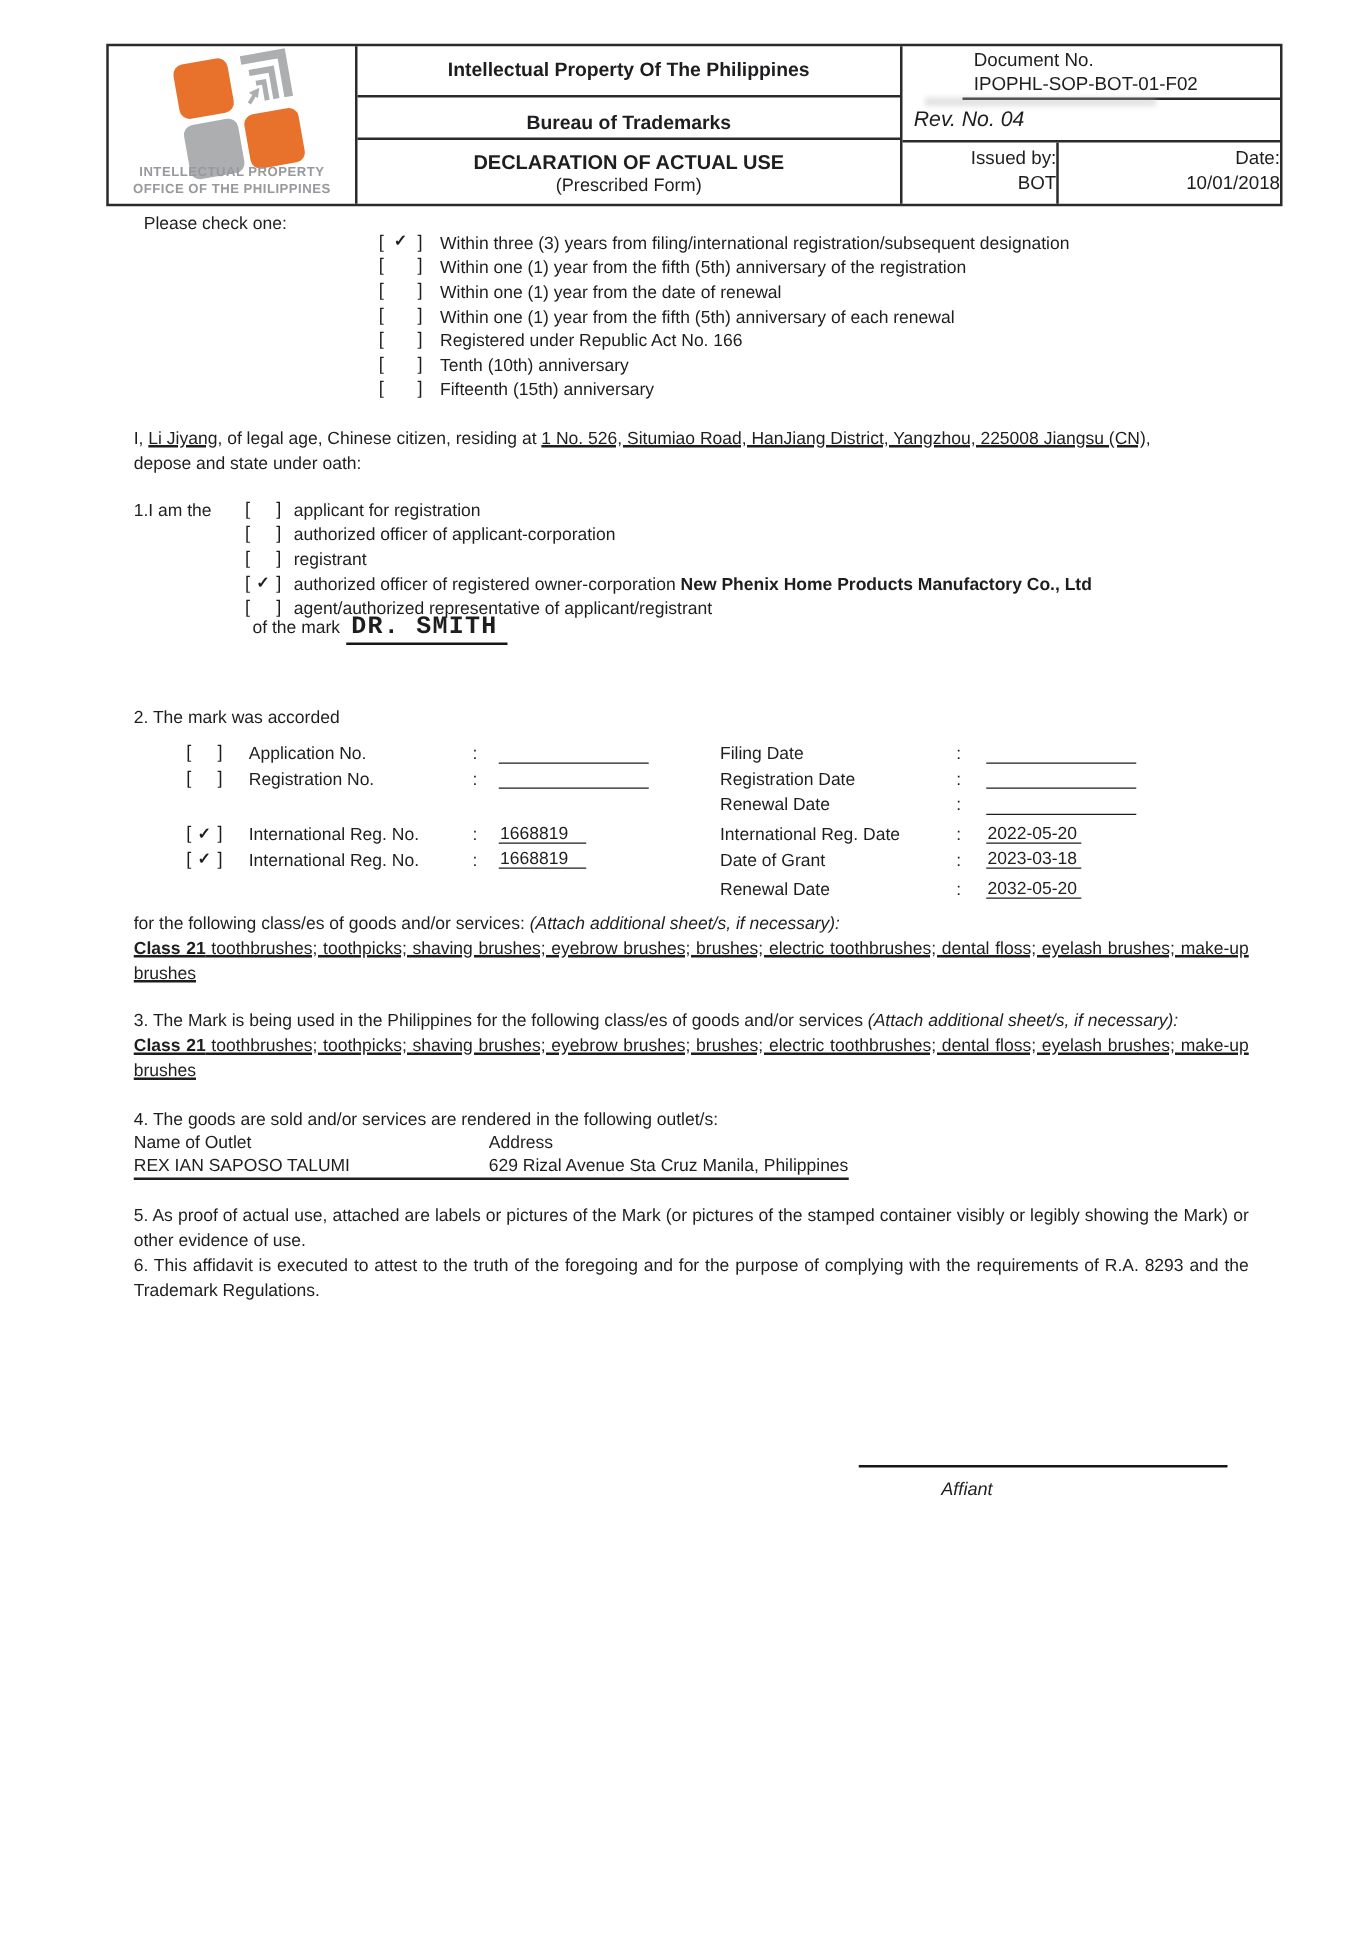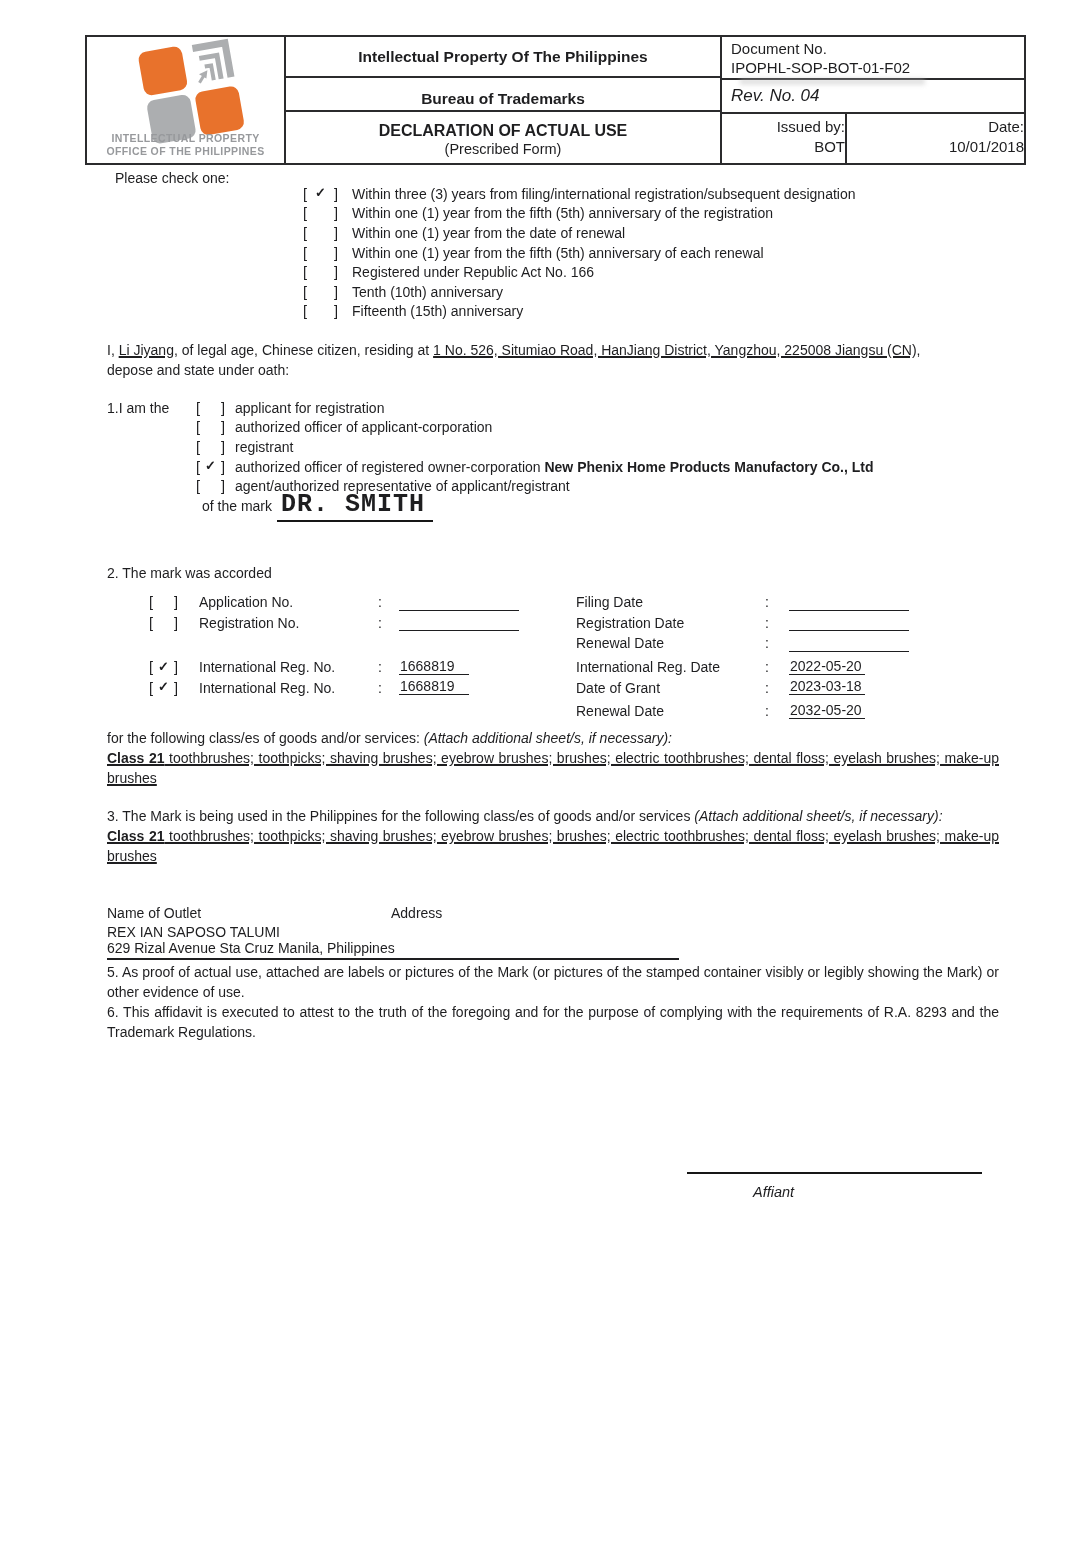--- a/index.html
+++ b/index.html
@@ -29,21 +29,21 @@
     font-size:10.5px; font-weight:700; letter-spacing:.4px; line-height:13px; color:#97999c;
   }
   .hdr-mid { border-left:2px solid #2b2b2d; display:grid; grid-template-rows:41px 34px 1fr; }
   .hdr-right { border-left:2px solid #2b2b2d; display:grid; grid-template-rows:43px 34px 1fr; position:relative; }
   .hr-row { border-bottom:2px solid #2b2b2d; }
   .hm-1 { display:flex; align-items:center; justify-content:center; font-weight:700; font-size:15.5px; }
   .hm-2 { display:flex; align-items:flex-end; justify-content:center; font-weight:700; font-size:15.5px; padding-bottom:2px; }
   .hm-3 { display:flex; flex-direction:column; align-items:center; justify-content:center; padding-top:3px; }
   .hm-3 .t1 { font-weight:700; font-size:16px; }
   .hm-3 .t2 { font-size:14.5px; margin-top:1px; }
-  .hrt-1 { padding:2px 0 0 9px; font-size:15px; line-height:19px; }
+  .hrt-1 { padding:2px 0 0 9px; font-size:15px; line-height:19px;margin-left:48px; }
   .hrt-2 { padding:6px 0 0 9px; font-size:17px;font-style:italic; }
   .hrt-3 { display:grid; grid-template-columns:123px 1fr;text-align:right; }
   .hrt-3 > div { padding:3px 0 0 9px; font-size:15px; line-height:20px; }
   .hrt-3 .date-cell { border-left:2px solid #2b2b2d; }
   .artifact { position:absolute; left:18px; top:41px; width:185px; height:7px;
     background:#b9b9b9; opacity:.4; filter:blur(2px); }
 
   
   .cb { display:inline-flex; justify-content:space-between; align-items:center;
     font-size:14.5px; flex:none; }
@@ -61,21 +61,21 @@
 
   
   .s1-lead { position:absolute; left:107px; top:400px; font-size:14px; }
   .s1-list { position:absolute; left:196px; top:398px; }
   .s1-row { display:flex; height:19.6px; align-items:center; }
   .s1-row .cb { width:29px; margin-right:10px; }
   .s1-row .lbl { font-size:14px; white-space:nowrap; }
   .mark-line { position:absolute; left:202px; top:490px; display:flex; align-items:baseline; }
   .mark-line .pre { font-size:14px;text-align:right; }
   .mark-name {
-    font-family:"Liberation Mono", monospace; font-weight:700; font-size:25px;
+    font-family:"Liberation Mono", monospace; font-weight:700; font-size:20px;
     letter-spacing:1px; border-bottom:2.5px solid #161616; padding:0 8px 1px 4px; margin-left:5px;
   }
 
   
   .s2-title { position:absolute; left:107px; top:565px; font-size:14px; }
   .s2-table { position:absolute; left:149px; top:592px; }
   .s2-row { display:grid; grid-template-columns:50px 179px 21px 125px 52px 189px 24px 125px;
     height:20.6px; align-items:center; font-size:14px; }
   .s2-row.gap { margin-top:3px; }
   .s2-row .cb { width:29px; }
@@ -87,21 +87,21 @@
   .val.none { border:none; }
 
   
   .para { position:absolute; left:107px; width:892px; font-size:14px; line-height:19.8px; text-align:justify; }
   .class-line { text-decoration:underline; text-decoration-thickness:1.8px; }
 
   
   .s4-headers { position:absolute; left:107px; top:905px; display:flex; font-size:14px; }
   .s4-headers .c1 { width:284px; }
   .s4-row { position:absolute; left:107px; top:924px; width:572px; display:flex;
-    font-size:14px; border-bottom:2px solid #1e1e20; padding-bottom:2px;flex-direction:column; }
+    font-size:14px; border-bottom:2px solid #1e1e20; padding-bottom:2px; }
   .s4-row .c1 { width:284px; }
 
   
   .aff-line { position:absolute; left:687px; top:1172px; width:295px; border-top:2px solid #161616; }
   .aff-label { position:absolute; left:753px; top:1184px; font-size:14.5px; font-style:italic; }
 </style>
 </head>
 <body>
 
 <div class="page">
@@ -373,20 +373,21 @@
     <span class="class-line"><span class="b">Class 21</span><span> toothbrushes; toothpicks; shaving brushes; eyebrow brushes; brushes; electric toothbrushes; dental floss; eyelash brushes; make-up brushes</span></span>
   </div>
 
   <div class="para" style="top:807px">
     <span>3. The Mark is being used in the Philippines for the following class/es of goods and/or services </span><span class="i">(Attach  additional sheet/s, if necessary):</span>
   </div>
   <div class="para" style="top:827px">
     <span class="class-line"><span class="b">Class 21</span><span> toothbrushes; toothpicks; shaving brushes; eyebrow brushes; brushes; electric toothbrushes; dental floss; eyelash brushes; make-up brushes</span></span>
   </div>
 
+  <div class="para" style="top:886px; text-align:left">4. The goods are sold and/or services are rendered in the following outlet/s:</div>
   <div class="s4-headers">
     <span class="c1">Name of Outlet</span>
     <span>Address</span>
   </div>
   <div class="s4-row">
     <span class="c1">REX IAN SAPOSO TALUMI</span>
     <span>629 Rizal Avenue Sta Cruz Manila, Philippines</span>
   </div>
 
   <div class="para" style="top:963px">5. As proof of actual use, attached are labels or pictures of the Mark (or pictures of the stamped  container visibly or legibly showing the Mark) or other evidence of use.</div>

